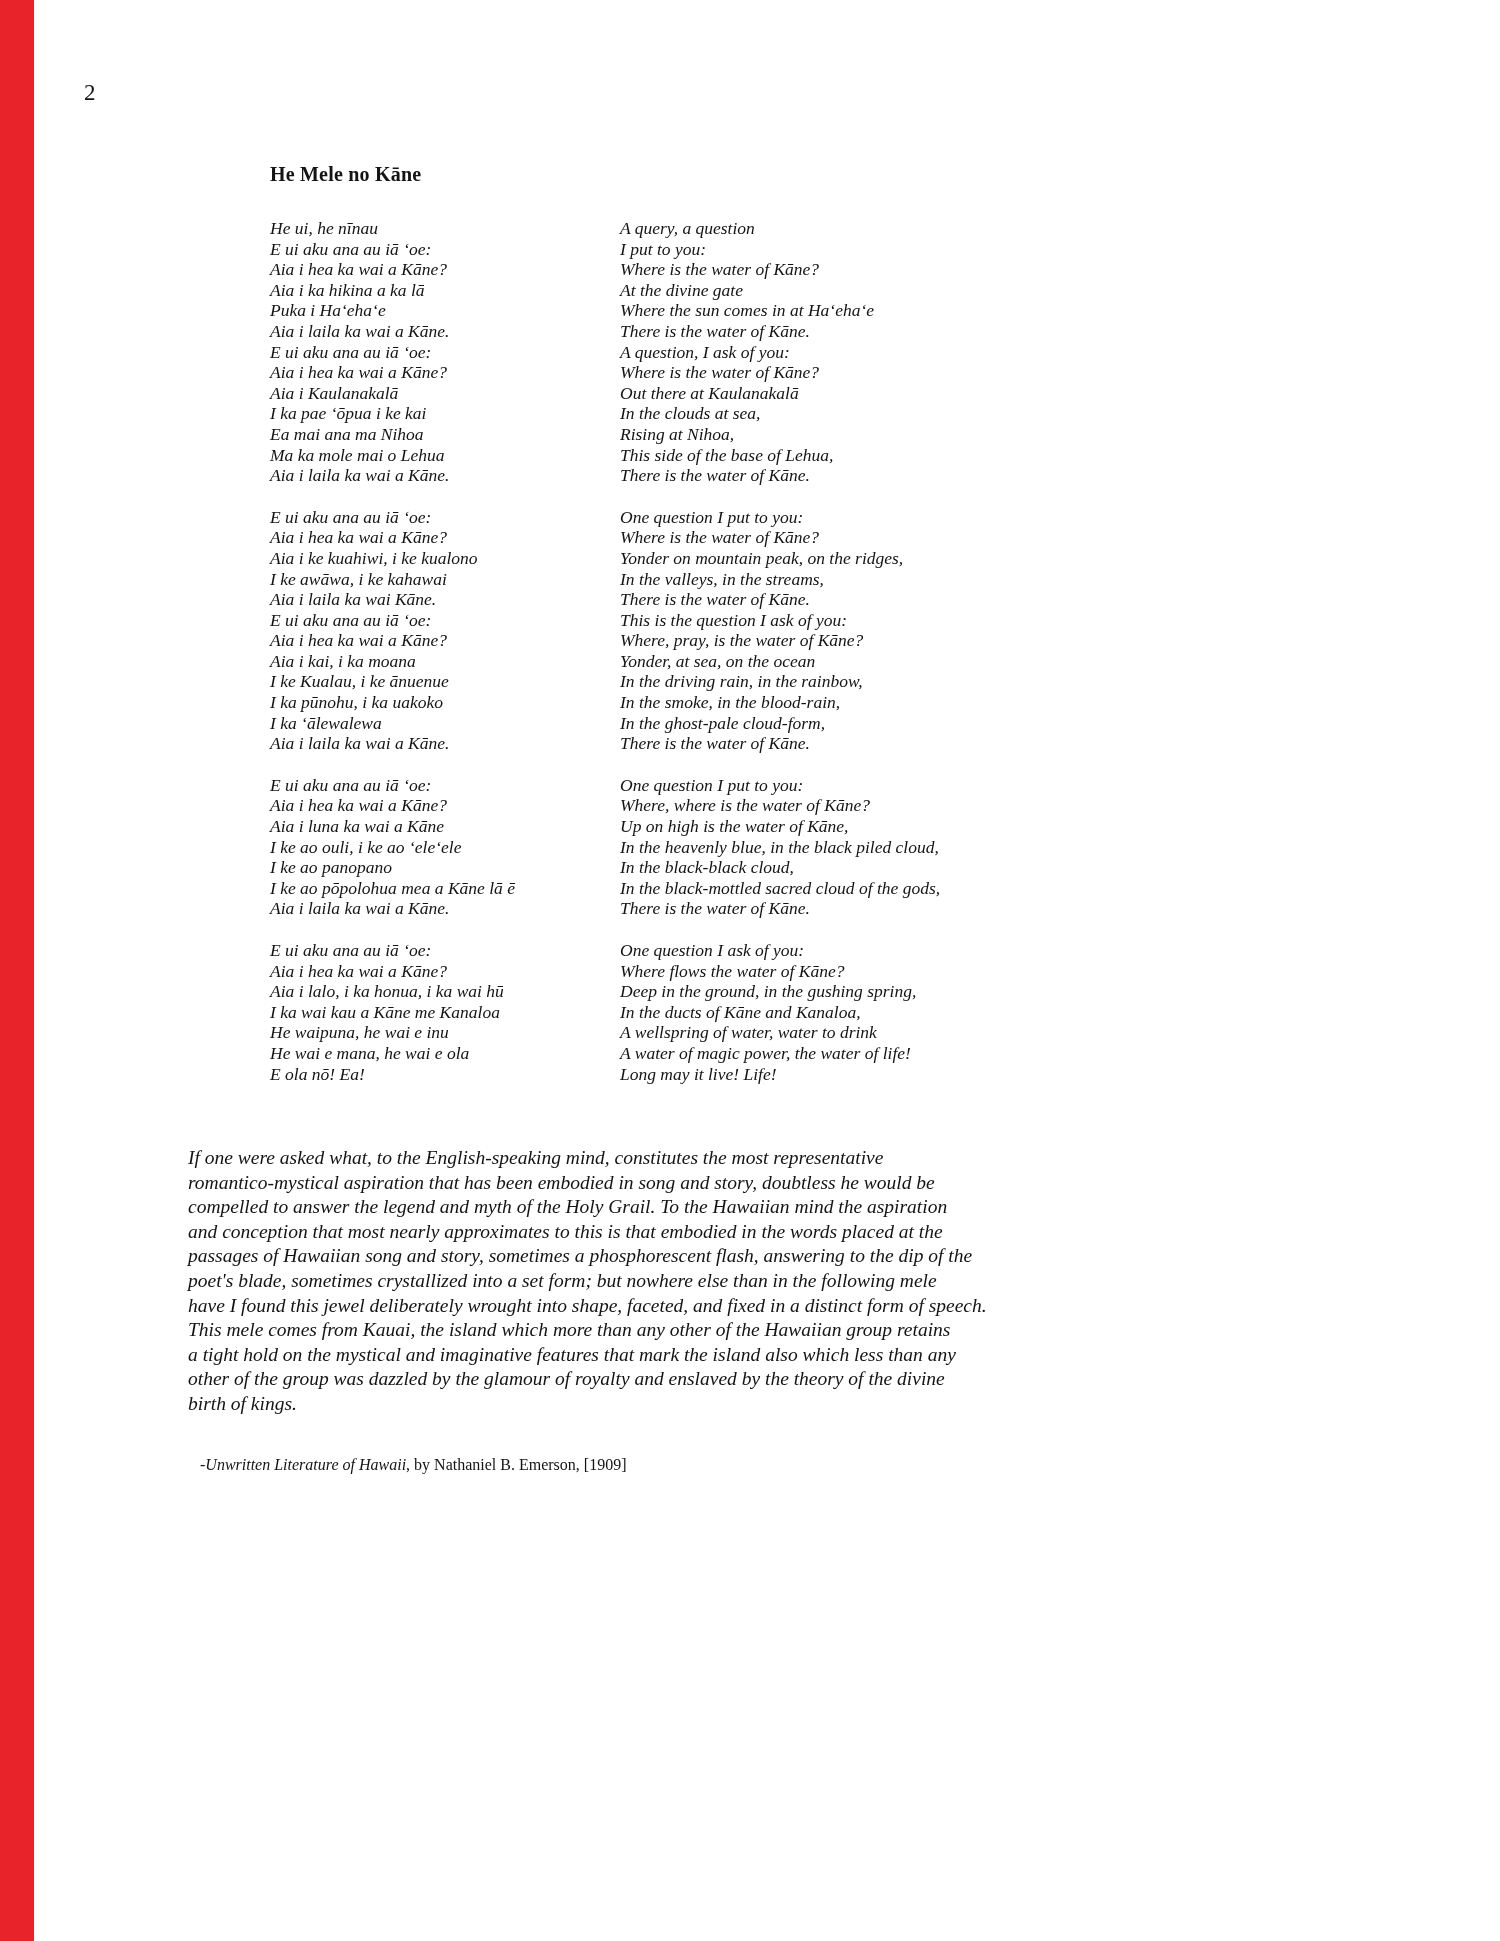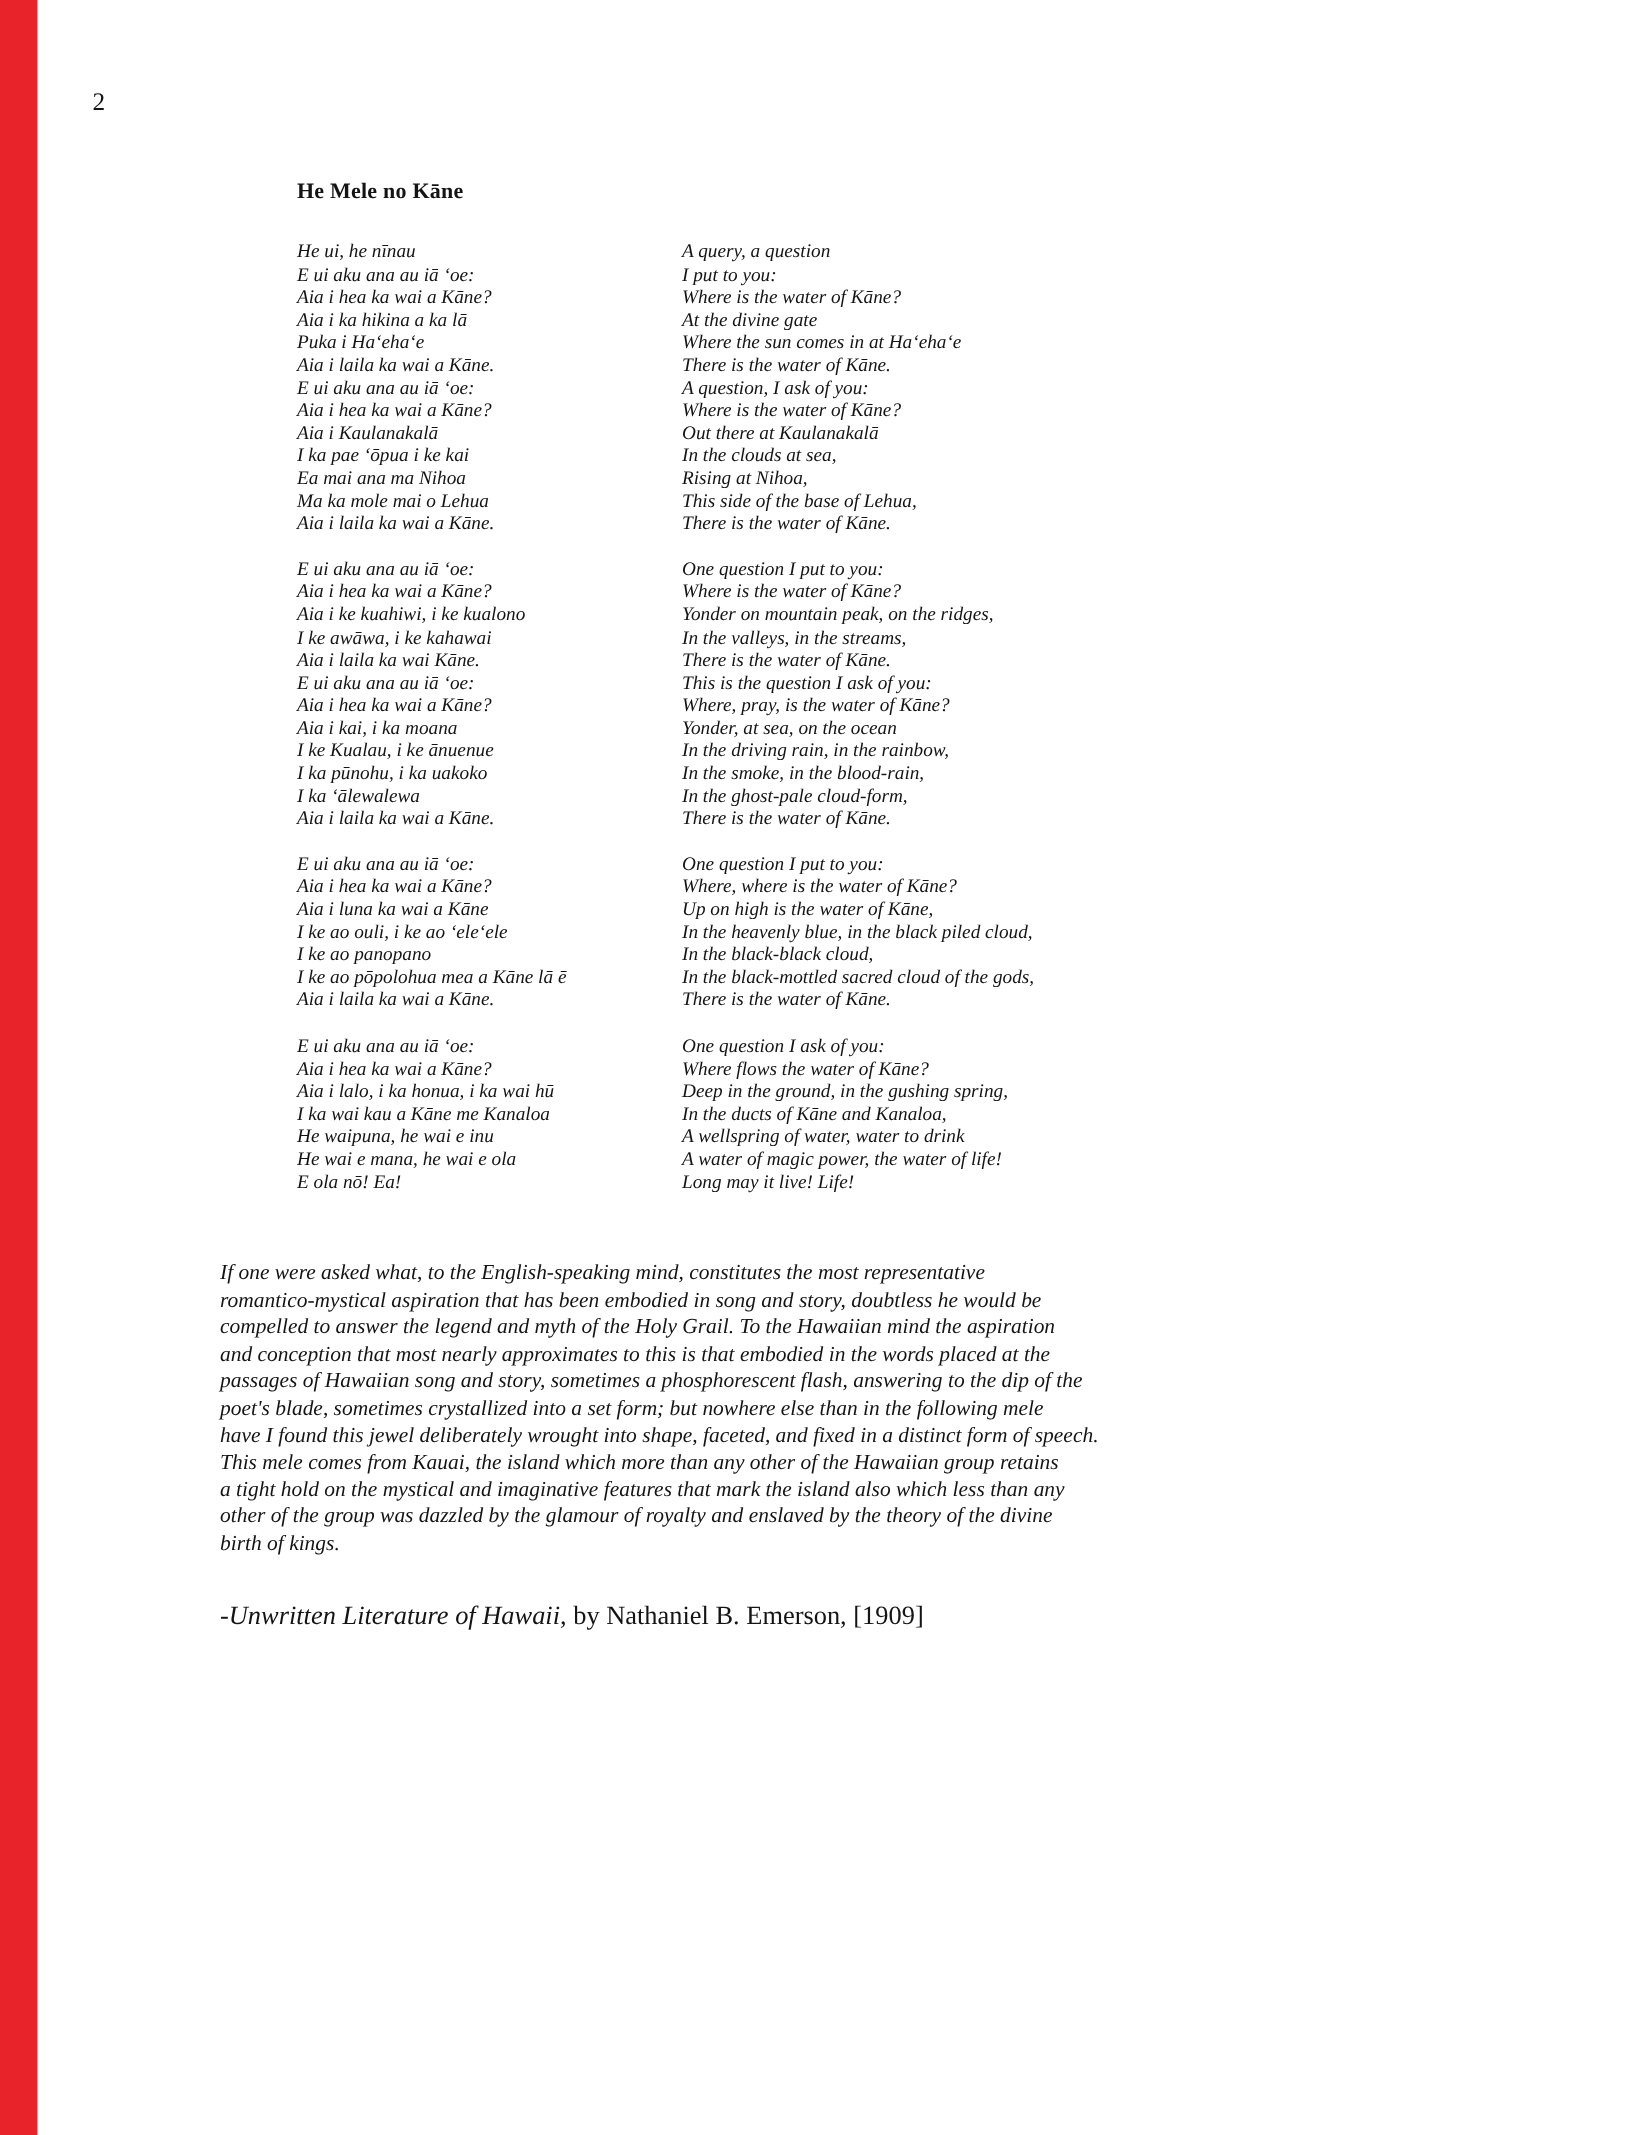--- a/index.html
+++ b/index.html
@@ -37,34 +37,34 @@
   .col-hawaiian { flex: 0 0 350px; width: 350px; }
   .col-english { flex: 0 0 auto; }
   .line {
     font-style: italic;
     font-size: 17.5px;
     line-height: 20.6px;
     white-space: pre;
   }
   .commentary {
     position: absolute;
-    left: 200px; top: 1146px;
+    left: 188px; top: 1146px;
     width: 900px;
     font-family: Liberation Serif, serif;
   }
   .commentary-line {
     font-style: italic;
     font-size: 19.5px;
     line-height: 24.6px;
     white-space: pre;
   }
   .attribution {
     position: absolute;
     left: 200px; top: 1456px;
-    font-size: 24px;
+    font-size: 16px;
   }
   .attribution .source { font-style: italic; }
 </style>
 </head>
 <body>
 
 <div class="page" style="color: rgb(20, 20, 20);">
   <div class="red-stripe" style="background: rgb(232, 35, 42);"></div>
 
   <div class="page-number">2</div>

